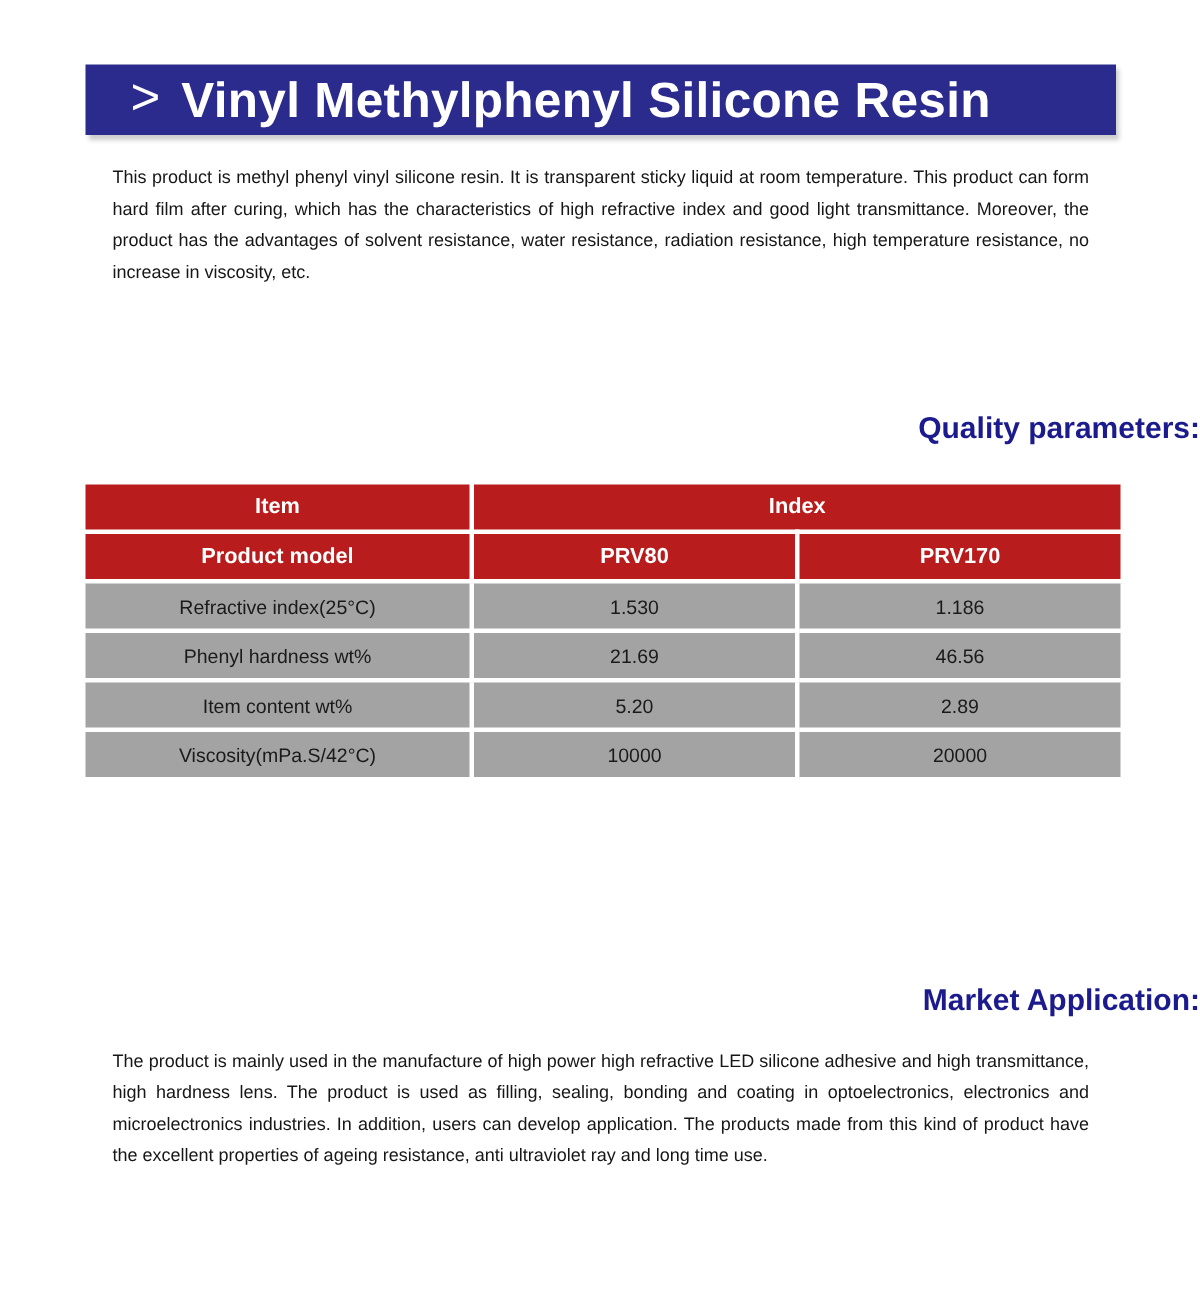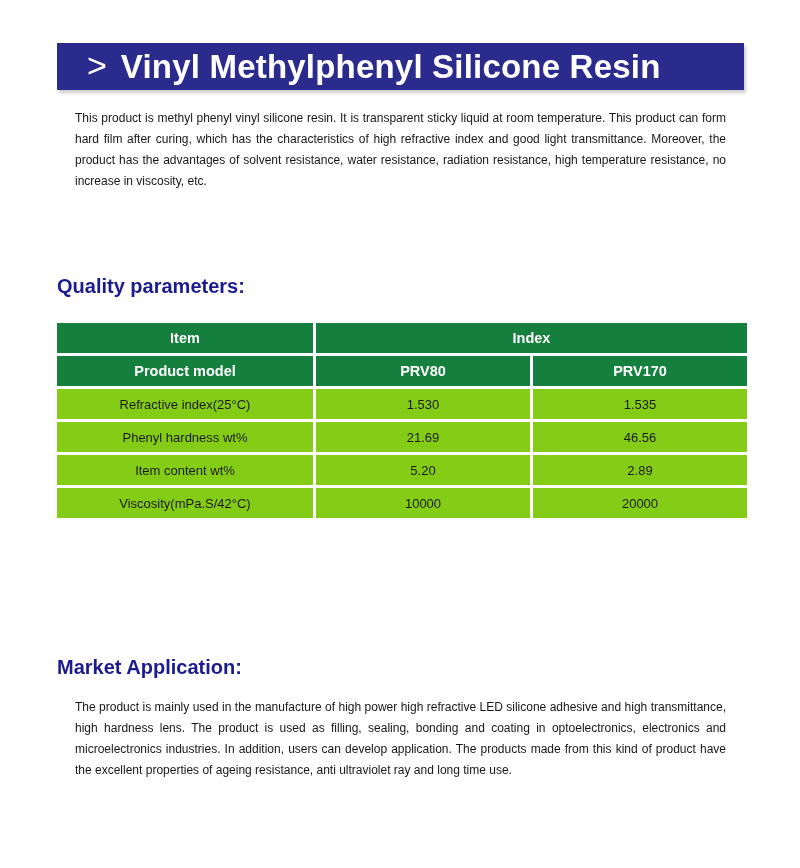--- a/index.html
+++ b/index.html
@@ -48,44 +48,45 @@
     font-size: 12px;
     line-height: 21px;
     color: #161616;
   }
   .section-heading {
     margin: 0 0 0 57px;
     color: #1b1b8e;
     font-size: 20px;
     font-weight: bold;
     line-height: 24px;
+    text-align: right;
   }
   .quality-heading { margin-top: 82px; }
   .market-heading  { margin-top: 134px; }
   table.params {
     margin: 22px 0 0 54px;
     width: 693px;
     border-collapse: collapse;
     table-layout: fixed;
   }
   table.params th, table.params td {
     border: 3px solid #ffffff;
     text-align: center;
     vertical-align: middle;
     padding: 0;
   }
   table.params th {
-    background: #15803d;
+    background: #b91c1c;
     color: #ffffff;
     font-size: 14.5px;
     font-weight: bold;
     height: 30px;
   }
   table.params td {
-    background: #84cc16;
+    background: #a3a3a3;
     color: #1a1a1a;
     font-size: 13px;
     font-weight: normal;
     height: 30px;
   }
   .app-para { margin-top: 18px; }
 </style>
 </head>
 <body>
 
@@ -112,21 +113,21 @@
         <th colspan="2">Index</th>
       </tr>
       <tr>
         <th>Product model</th>
         <th>PRV80</th>
         <th>PRV170</th>
       </tr>
       <tr>
         <td>Refractive index(25°C)</td>
         <td>1.530</td>
-        <td>1.535</td>
+        <td>1.186</td>
       </tr>
       <tr>
         <td>Phenyl hardness wt%</td>
         <td>21.69</td>
         <td>46.56</td>
       </tr>
       <tr>
         <td>Item content wt%</td>
         <td>5.20</td>
         <td>2.89</td>

